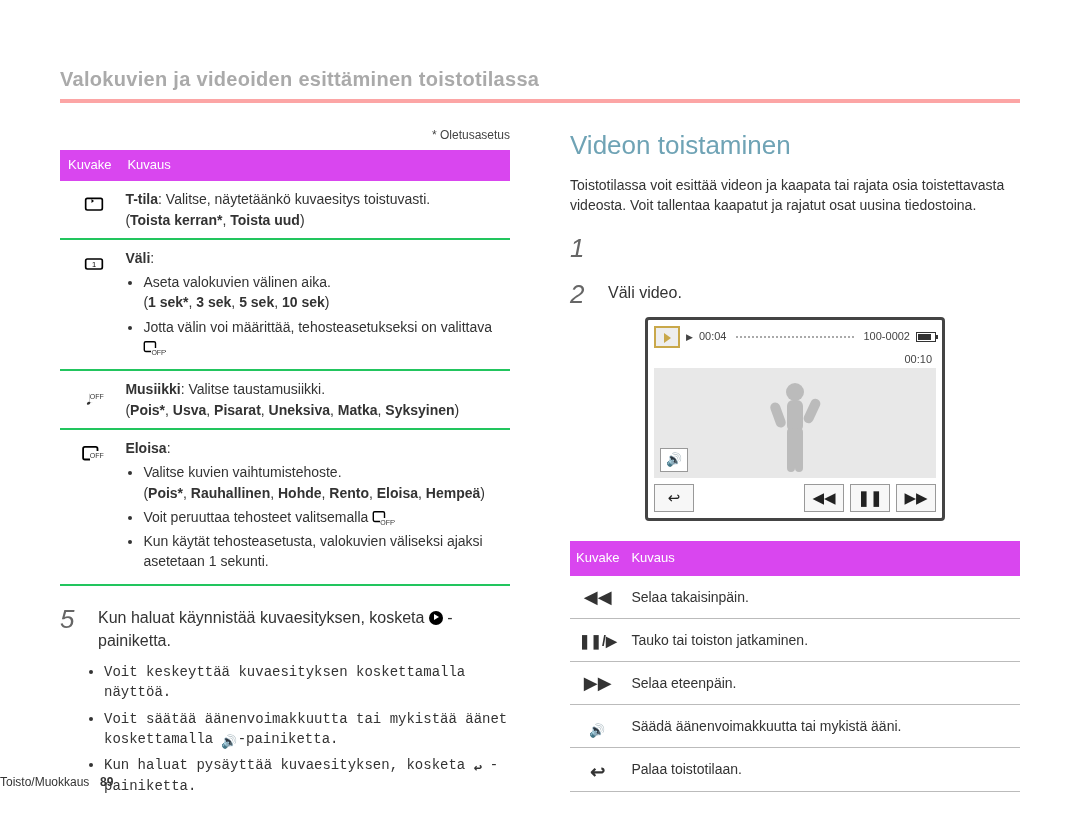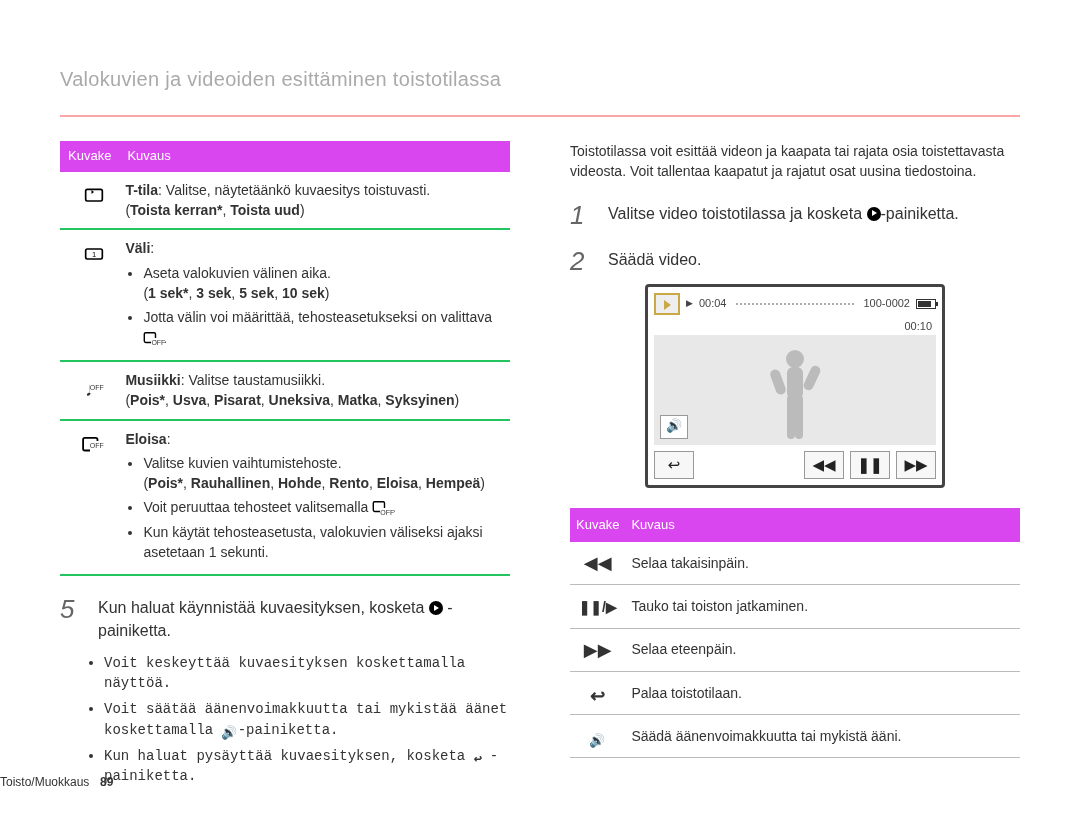--- a/index.html
+++ b/index.html
@@ -7,25 +7,25 @@
     font-family: Arial, Helvetica, sans-serif;
     background: #fff;
     color: #222;
     width: 1080px;
     height: 815px;
     position: relative;
     padding: 68px 60px 0 60px;
   }
   .page-title {
     font-size: 20px;
-    font-weight: 400;
+    font-weight: 700;
     color: #aaa;
     letter-spacing: 0.3px;
-    border-bottom: 2px solid #fca5a5;
-    padding-bottom: 24px;
+    border-bottom: 4px solid #fca5a5;
+    padding-bottom: 8px;
     margin-bottom: 24px;
   }
   .columns {
     display: flex;
     gap: 60px;
   }
   .col { flex: 1; min-width: 0; font-size: 14px; line-height: 1.45; color: #333; }
 
   .default-note {
     text-align: right;
@@ -204,20 +204,21 @@
   .footer .pn { font-weight: bold; margin-left: 4px; }
 </style>
 </head>
 <body>
 
 <div class="page-title">Valokuvien ja videoiden esittäminen toistotilassa</div>
 
 <div class="columns">
 
   <div class="col">
+    <div class="default-note">* Oletusasetus</div>
 
     <table class="opt-table">
       <tbody>
           <tr class="opt-head">
         <td>Kuvake</td>
         <td>Kuvaus</td>
       </tr>
 
       <tr class="sep">
         <td class="icon-cell"><span class="inline-icon">
@@ -309,32 +310,30 @@
           <span>Voit säätää äänenvoimakkuutta tai mykistää äänet koskettamalla </span><span class="inline-icon speaker-icon"></span><span>-painiketta.</span>
         </li>
         <li>
           <span>Kun haluat pysäyttää kuvaesityksen, kosketa </span><span class="inline-icon return-icon"></span><span>-painiketta.</span>
         </li>
       </ul>
     </div>
   </div>
 
   <div class="col">
+    <div class="section-title">Videon toistaminen</div>
     <div class="intro">Toistotilassa voit esittää videon ja kaapata tai rajata osia toistettavasta videosta. Voit tallentaa kaapatut ja rajatut osat uusina tiedostoina.</div>
 
     <div class="step-row">
       <div class="step-num">1</div>
-      <div class="step-text">
-        <span>Valitse video toistotilassa ja kosketa </span><span class="play-circle"></span><span>-painiketta.</span>
-      </div>
     </div>
 
     <div class="step-row">
       <div class="step-num">2</div>
-      <div class="step-text">Säädä video.</div>
+      <div class="step-text">Väli video.</div>
     </div>
 
     <div class="video-mock">
       <div class="vm-topbar">
         <div class="vm-thumb"></div>
         <span style="font-size:9px">▶</span>
         <span>00:04</span>
         <div class="vm-dots"></div>
         <span>100-0002</span>
         <span class="vm-battery">
@@ -376,26 +375,26 @@
       </tr>
       <tr class="csep">
         <td class="cicon"><span class="pauseplay">❚❚/▶</span></td>
         <td>Tauko tai toiston jatkaminen.</td>
       </tr>
       <tr class="csep">
         <td class="cicon"><span>▶▶</span></td>
         <td>Selaa eteenpäin.</td>
       </tr>
       <tr class="csep">
+        <td class="cicon"><span class="inline-icon speaker-icon"></span></td>
+        <td>Säädä äänenvoimakkuutta tai mykistä ääni.</td>
+      </tr>
+      <tr class="csep">
         <td class="cicon"><span class="inline-icon return-icon"></span></td>
         <td>Palaa toistotilaan.</td>
-      </tr>
-      <tr class="csep">
-        <td class="cicon"><span class="inline-icon speaker-icon"></span></td>
-        <td>Säädä äänenvoimakkuutta tai mykistä ääni.</td>
       </tr>
     </tbody>
       </table>
   </div>
 </div>
 
 <div class="footer">
   <span>Toisto/Muokkaus</span>&nbsp;&nbsp;<span class="pn">89</span>
 </div>
 

